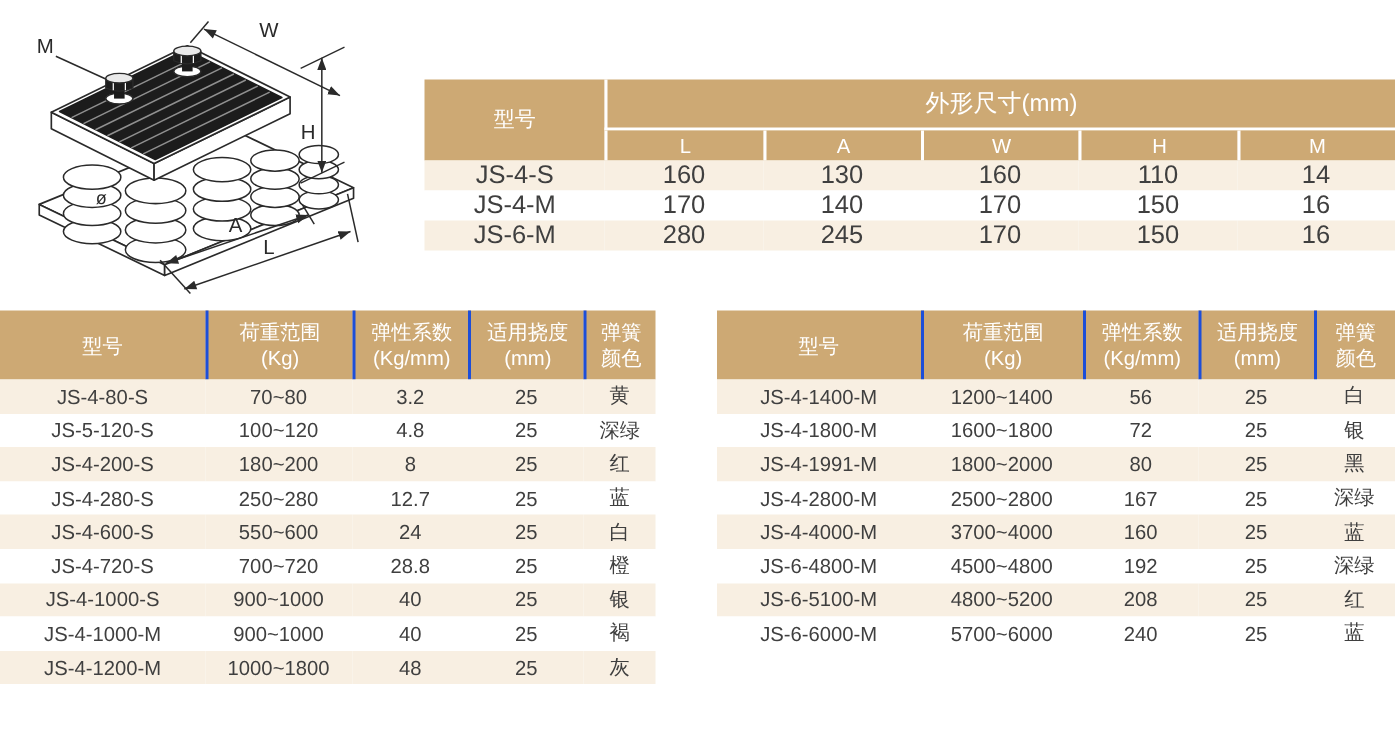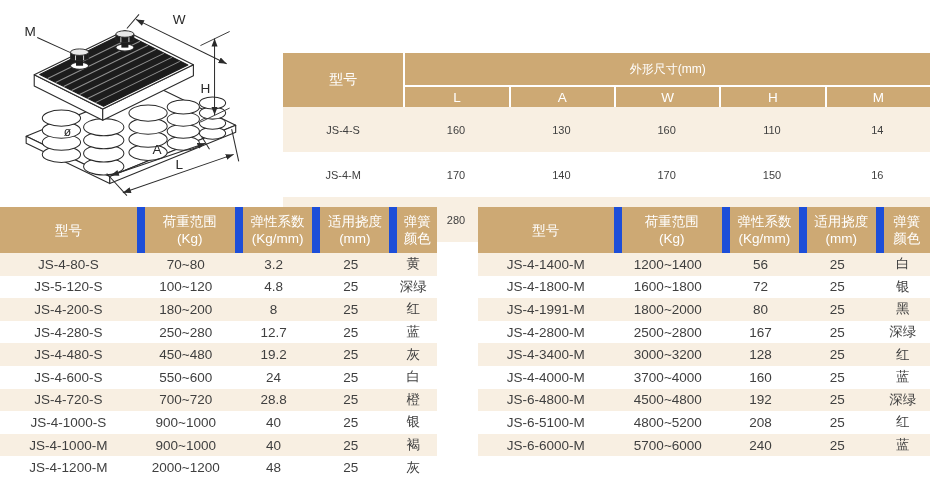--- a/index.html
+++ b/index.html
@@ -17,31 +17,31 @@
   table { border-collapse:separate; border-spacing:0; table-layout:fixed; width:100%; }
   th {
     background:#cda974; color:#ffffff; font-weight:400;
     text-align:center; vertical-align:middle;
   }
   td { text-align:center; vertical-align:middle; color:#3f3f3f; background:#ffffff; }
   tbody tr:nth-child(odd) td { background:#f8efe2; }
 
   
   .dim-table-wrap { position:absolute; left:283px; top:53px; width:647px; }
-  .dim-table .group-th { height:34px; font-size:12px; border-left:2px solid #fff; border-bottom:2px solid #fff; }
+  .dim-table .group-th { height:34px; font-size:16px; border-left:2px solid #fff; border-bottom:2px solid #fff; }
   .dim-table .model-th { font-size:14px; }
   .dim-table .sub-th { height:20px; font-size:13.5px; border-left:2px solid #fff; }
-  .dim-table td { height:45px; font-size:11px; }
+  .dim-table td { height:19px; font-size:17px; }
 
   
   .spec-wrap { position:absolute; top:207px; }
   .spec-left-wrap { left:0; width:437px; }
   .spec-right-wrap { left:478px; width:452px; }
   .spec th { height:46px; font-size:13.5px; line-height:17px; }
-  .spec th + th { border-left:8px solid #1d4ed8; }
+  .spec th + th { border-left:2px solid #1d4ed8; }
   .spec td { height:22.6px; font-size:13.5px; }
   .spec .hl { display:block; }
 
   svg text { font-family:"Liberation Sans","DejaVu Sans",sans-serif; }
 </style>
 </head>
 <body>
 
 <div class="page">
 
@@ -261,27 +261,20 @@
             <td>红</td>
           </tr>
         <tr>
             <td>JS-4-280-S</td>
             <td>250~280</td>
             <td>12.7</td>
             <td>25</td>
             <td>蓝</td>
           </tr>
         <tr>
-            <td>JS-4-480-S</td>
-            <td>450~480</td>
-            <td>19.2</td>
-            <td>25</td>
-            <td>灰</td>
-          </tr>
-        <tr>
             <td>JS-4-600-S</td>
             <td>550~600</td>
             <td>24</td>
             <td>25</td>
             <td>白</td>
           </tr>
         <tr>
             <td>JS-4-720-S</td>
             <td>700~720</td>
             <td>28.8</td>
@@ -297,21 +290,21 @@
           </tr>
         <tr>
             <td>JS-4-1000-M</td>
             <td>900~1000</td>
             <td>40</td>
             <td>25</td>
             <td>褐</td>
           </tr>
         <tr>
             <td>JS-4-1200-M</td>
-            <td>2000~1200</td>
+            <td>1000~1800</td>
             <td>48</td>
             <td>25</td>
             <td>灰</td>
           </tr>
       </tbody>
     </table>
   </div>
 
   <div class="spec-wrap spec-right-wrap">
     <table class="spec">
@@ -366,27 +359,20 @@
             <td>黑</td>
           </tr>
         <tr>
             <td>JS-4-2800-M</td>
             <td>2500~2800</td>
             <td>167</td>
             <td>25</td>
             <td>深绿</td>
           </tr>
         <tr>
-            <td>JS-4-3400-M</td>
-            <td>3000~3200</td>
-            <td>128</td>
-            <td>25</td>
-            <td>红</td>
-          </tr>
-        <tr>
             <td>JS-4-4000-M</td>
             <td>3700~4000</td>
             <td>160</td>
             <td>25</td>
             <td>蓝</td>
           </tr>
         <tr>
             <td>JS-6-4800-M</td>
             <td>4500~4800</td>
             <td>192</td>

